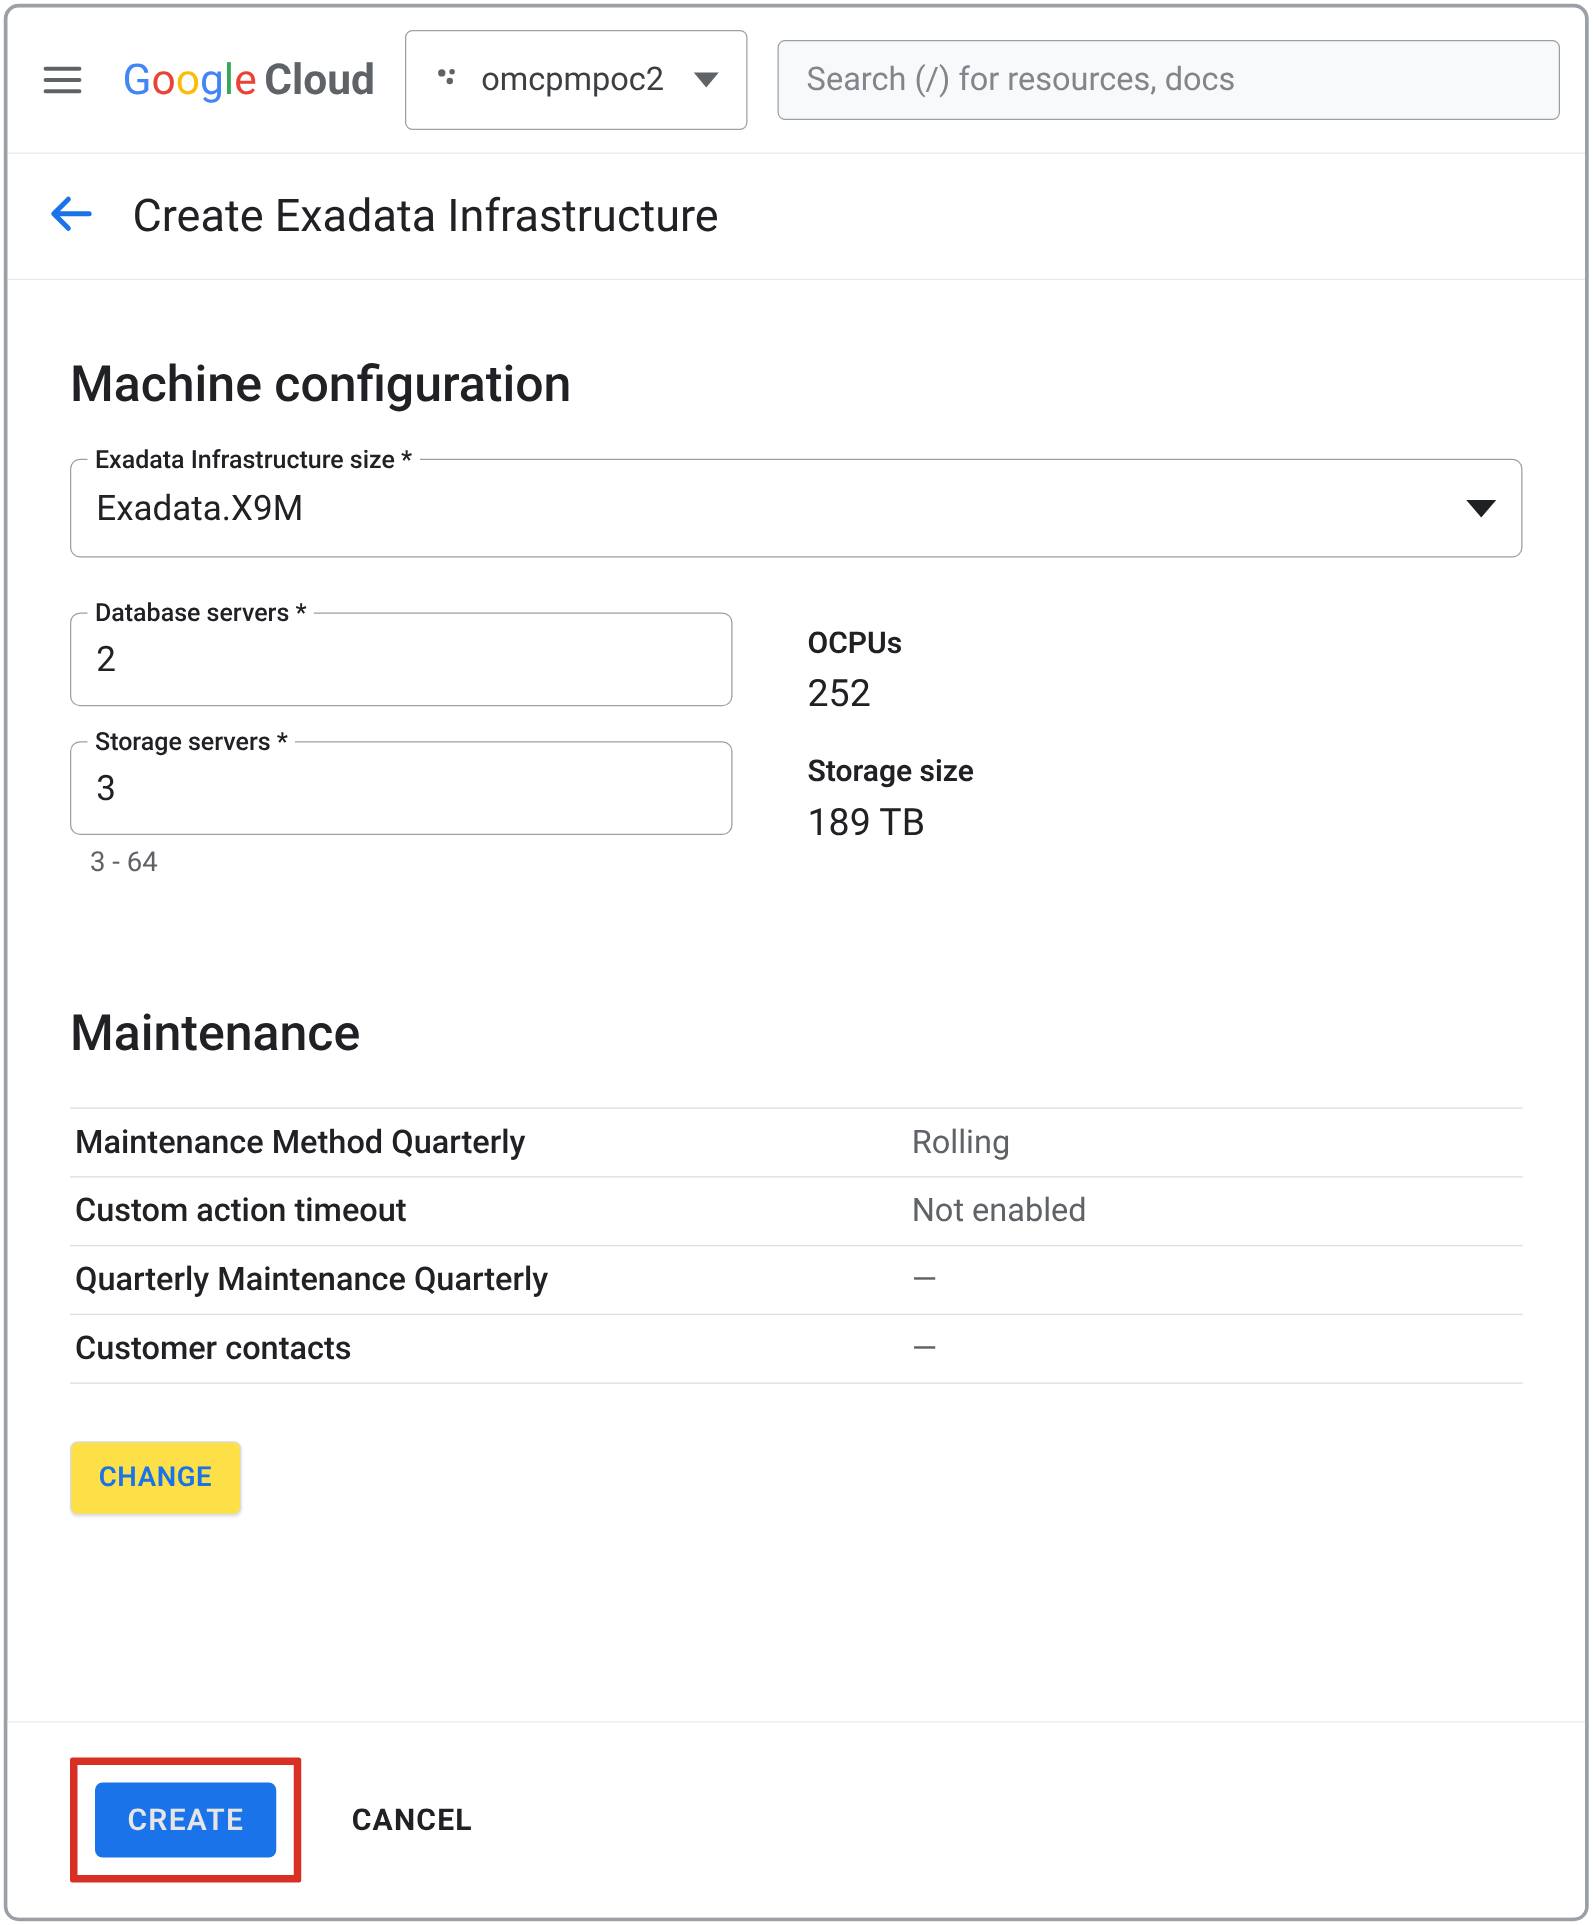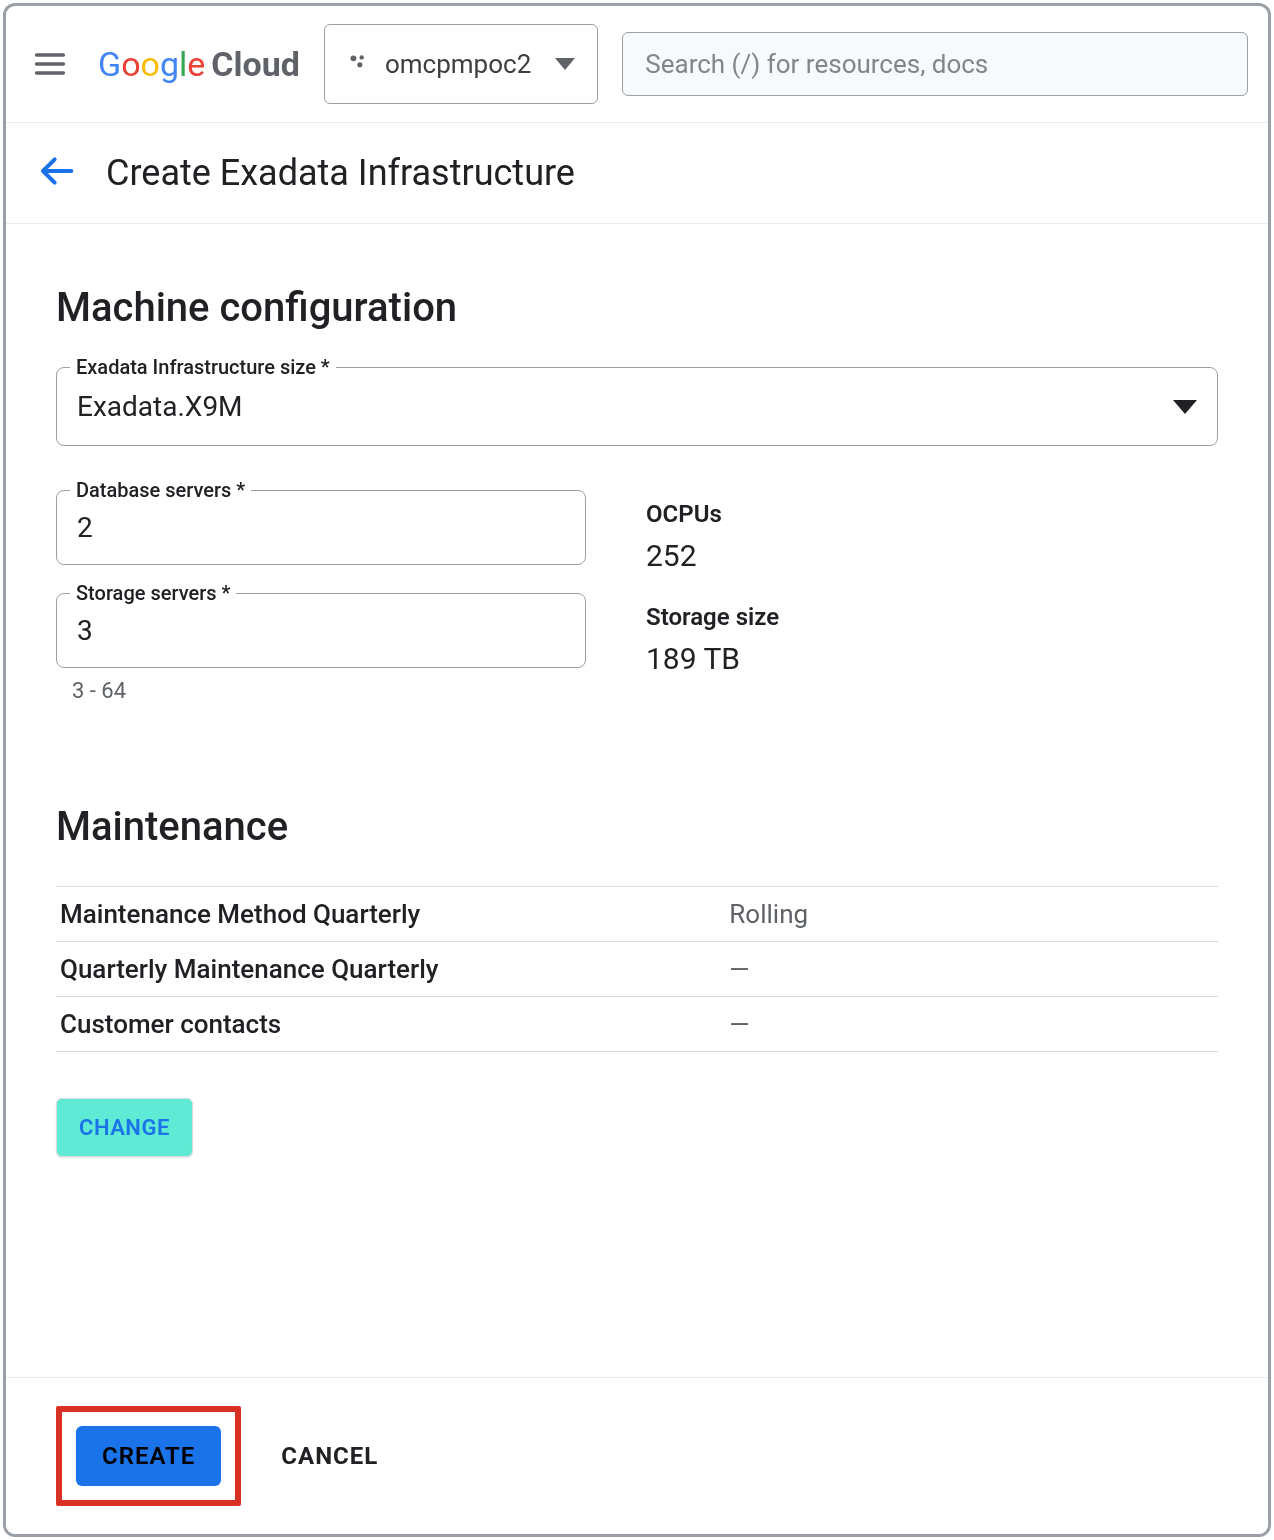--- a/index.html
+++ b/index.html
@@ -35,25 +35,25 @@
     .input-box { border:1px solid #9aa0a6; border-radius:8px; padding: 20px 20px;}
     .input-box .value { font-size:28px; color:#202124;}
     .helper { font-size:22px; color:#5f6368; margin: 10px 4px 40px 16px;}
     .readonly-label { font-size:24px; font-weight:600; margin-bottom:10px; margin-top: 10px;}
     .readonly-value { font-size:30px; }
     .maintenance { margin-top: 60px; }
     .kv-table { border-top:1px solid #dadce0; margin-top:20px;}
     .kv-row { display:flex; justify-content:space-between; border-bottom:1px solid #dadce0; padding: 12px 4px; }
     .kv-row .k { font-size:26px; font-weight:500; width:58%;}
     .kv-row .v { font-size:26px; color:#5f6368; width:42%; text-align:left;}
-    .change-btn { margin-top: 46px; border:1px solid #dadce0; box-shadow: 0 1px 2px rgba(0,0,0,.1); border-radius:6px; background:#5eead4; color:#1a73e8; font-size:22px; font-weight:600; padding: 16px 22px; letter-spacing:.5px; cursor:pointer;}
+    .change-btn { margin-top: 46px; border:1px solid #dadce0; box-shadow: 0 1px 2px rgba(0,0,0,.1); border-radius:6px; background:#fde047; color:#1a73e8; font-size:22px; font-weight:600; padding: 16px 22px; letter-spacing:.5px; cursor:pointer;}
     
     .footer { position:absolute; bottom:0; left:0; right:0; border-top:1px solid #e8eaed; padding: 28px 50px; display:flex; align-items:center; gap:40px; background:#fff;}
     .create-wrap { border:6px solid #d93025; border-radius:2px; padding: 14px; display:inline-flex;}
-    .create-btn { background:#1a73e8; color:#000000; font-size:24px; font-weight:600; padding: 16px 26px; border:none; border-radius:6px; letter-spacing:1px; cursor:pointer;}
+    .create-btn { background:#1a73e8; color:#e5e5e5; font-size:24px; font-weight:600; padding: 16px 26px; border:none; border-radius:6px; letter-spacing:1px; cursor:pointer;}
     .cancel-btn { background:none; border:none; color:#202124; font-size:24px; font-weight:700; letter-spacing:1px; cursor:pointer;}
   </style>
 </head>
 <body>
 
 <div class="frame">
 
   <div class="topbar">
     <div class="nav-menu">
       <svg viewBox="0 0 24 24">
@@ -135,20 +135,24 @@
     </div>
 
     <div class="maintenance">
       <h2 class="section-title">Maintenance</h2>
       <div class="kv-table">
         <div class="kv-row">
           <span class="k">Maintenance Method Quarterly</span>
           <span class="v">Rolling</span>
         </div>
         <div class="kv-row">
+          <span class="k">Custom action timeout</span>
+          <span class="v">Not enabled</span>
+        </div>
+        <div class="kv-row">
           <span class="k">Quarterly Maintenance Quarterly</span>
           <span class="v">—</span>
         </div>
         <div class="kv-row">
           <span class="k">Customer contacts</span>
           <span class="v">—</span>
         </div>
       </div>
       <button class="change-btn">CHANGE</button>
     </div>

